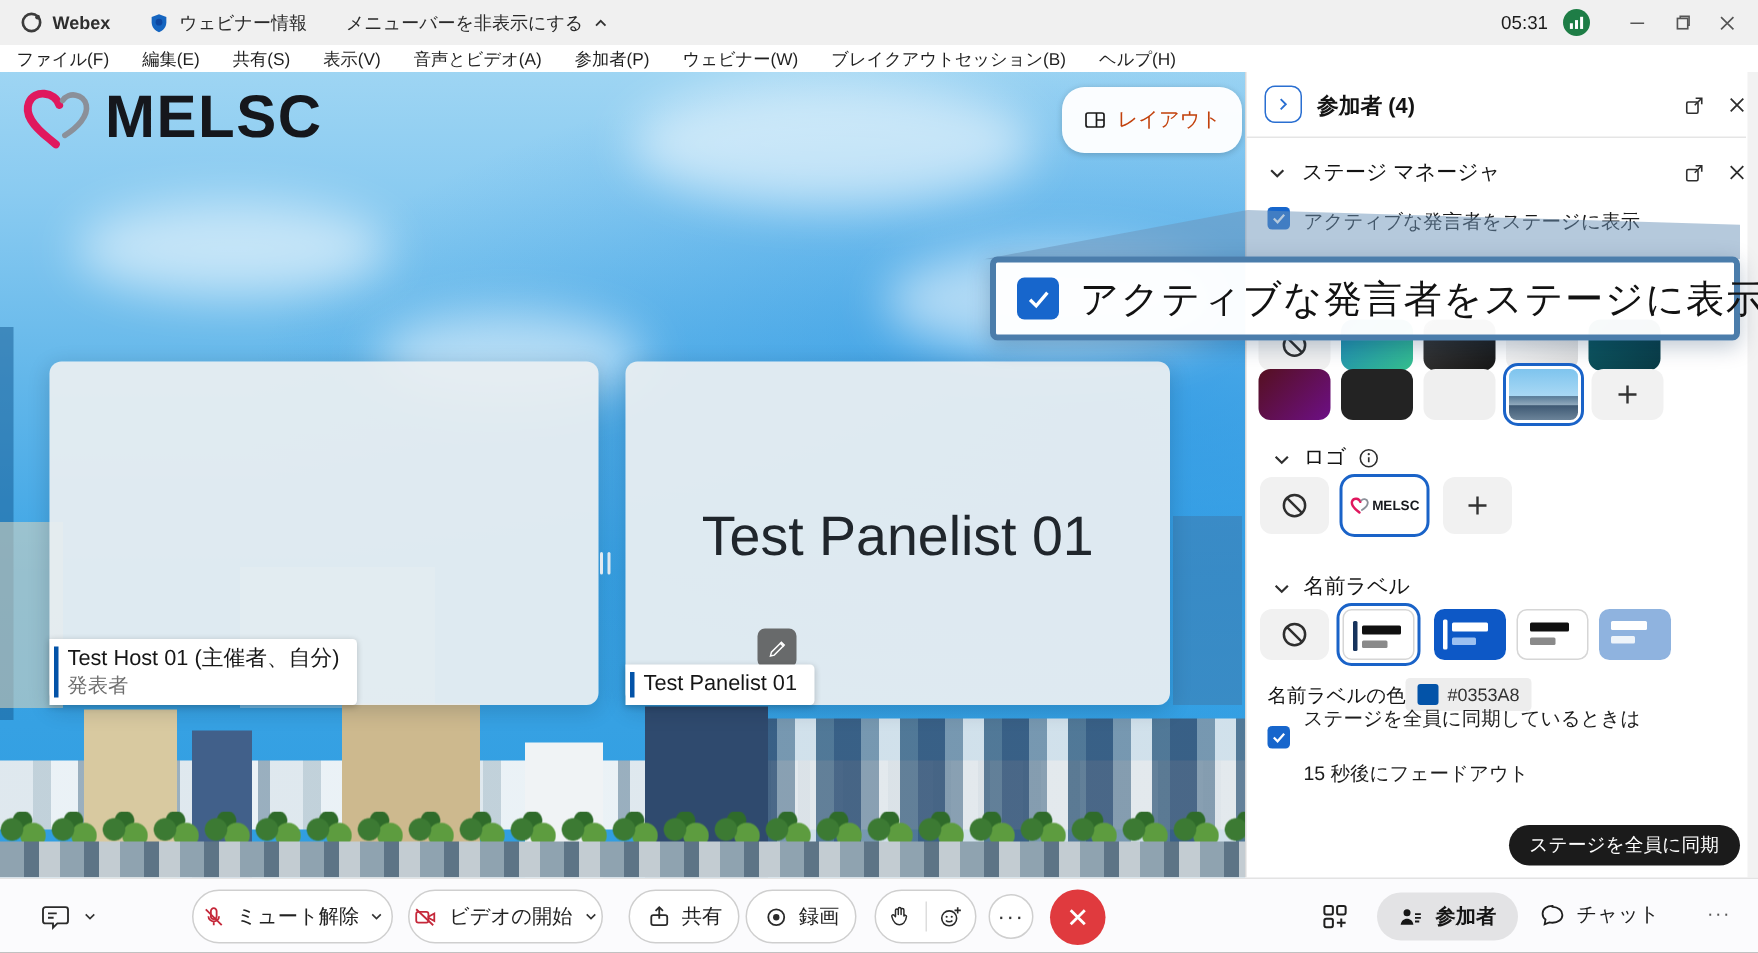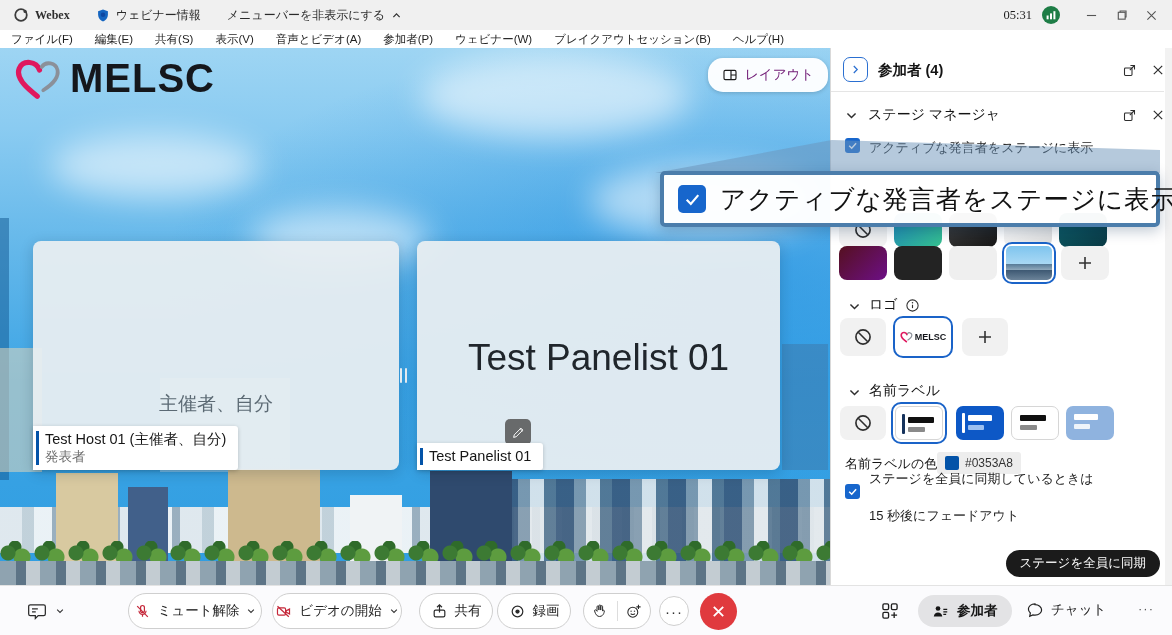--- a/index.html
+++ b/index.html
@@ -2,21 +2,21 @@
 <html><head>
 <meta charset="utf-8">
 <style>
   * { margin:0; padding:0; box-sizing:border-box; }
   body { font-family:"Liberation Sans", sans-serif; background:#444; }
   .app { position:relative; width:1172px; height:635px; background:#fff; overflow:hidden;
          font-family:"Liberation Sans", sans-serif; }
 
   
   .titlebar { position:absolute; top:0; left:0; right:0; height:30px; background:#f0f0f0;
-              display:flex; align-items:center; z-index:8;font-family:Liberation Serif, serif; }
+              display:flex; align-items:center; z-index:8; }
   .tb-group { display:flex; align-items:center; gap:6px; }
   .tb-app { margin-left:13px; font-size:12px; font-weight:bold; color:#2e2e2e; }
   .tb-item { font-size:12px; color:#2a2a2a; margin-left:26px; display:flex; align-items:center; gap:6px; cursor:default; }
   .tb-right { margin-left:auto; display:flex; align-items:center; }
   .tb-time { font-size:12.5px; color:#1c1c1c; margin-right:10px; }
   .conn-dot { width:18px; height:18px; border-radius:50%; background:#1e7d46; position:relative; margin-right:16px; }
   .winctl { width:30px; height:30px; display:flex; align-items:center; justify-content:center; color:#555; }
 
   
   .menubar { position:absolute; top:30px; left:0; right:0; height:18px; background:#fff;
@@ -42,23 +42,23 @@
     background-image:radial-gradient(circle at 8px 12px,#3c7a33 0 7px,rgba(0,0,0,0) 8px),
                      radial-gradient(circle at 22px 16px,#5d9c3f 0 8px,rgba(0,0,0,0) 9px),
                      radial-gradient(circle at 15px 6px,#2f6b2a 0 6px,rgba(0,0,0,0) 7px);
     background-size:34px 26px; }
   .lowcity { position:absolute; left:0; right:0; top:92px; height:24px;
     background:repeating-linear-gradient(90deg,#8fa3b0 0 16px,#5d7486 16px 26px,#c3ccd2 26px 40px); }
 
   .brand { position:absolute; left:14px; top:8px; display:flex; align-items:center; gap:8px; z-index:3; }
   .brand-text { font-size:40px; font-weight:bold; color:#15171c; letter-spacing:1px; }
 
-  .layout-btn { position:absolute; left:708px; top:10px; height:34px; border-radius:15px;
+  .layout-btn { position:absolute; left:708px; top:10px; height:44px; border-radius:15px;
     background:rgba(255,255,255,.96); display:flex; align-items:center; gap:7px; padding:0 14px;
-    font-size:13.5px; color:#701a75; box-shadow:0 1px 4px rgba(0,0,0,.18); z-index:3;text-align:center; }
+    font-size:13.5px; color:#c2410c; box-shadow:0 1px 4px rgba(0,0,0,.18); z-index:3;text-align:center; }
 
   .tile { position:absolute; top:193px; height:229px; background:rgba(233,238,241,.94);
           border-radius:8px; box-shadow:0 3px 14px rgba(0,20,40,.18); z-index:2; }
   .tile-host { left:33px; width:366px; }
   .tile-panelist { left:417px; width:363px; }
   .tile-name { position:absolute; top:96px; left:0; right:0; text-align:center;
                font-size:37px; color:#20262c; }
   .tile-sub { position:absolute; top:150px; left:0; right:0; text-align:center;
               font-size:19px; color:#5c6a74; }
   .name-label { position:absolute; left:0; bottom:0; background:#fff; border-radius:0 3px 3px 0;
@@ -230,21 +230,20 @@
 
     <div class="layout-btn">
       <svg width="16" height="16" viewBox="0 0 24 24">
         <rect x="3" y="5" width="18" height="14" rx="2" fill="none" stroke="#1a1a1a" stroke-width="1.7"></rect>
         <path d="M13.5 5v14M13.5 12H21" stroke="#1a1a1a" stroke-width="1.7"></path>
       </svg>
       <span>レイアウト</span>
     </div>
 
     <div class="tile tile-host">
-      <div class="tile-sub">主催者、自分</div>
       <div class="name-label">
         <span class="vbar"></span>
         <div class="nl-1">Test Host 01 (主催者、自分)</div>
         <div class="nl-2">発表者</div>
       </div>
     </div>
 
     <div class="tile-divider">
         <i></i>
         <i></i>

